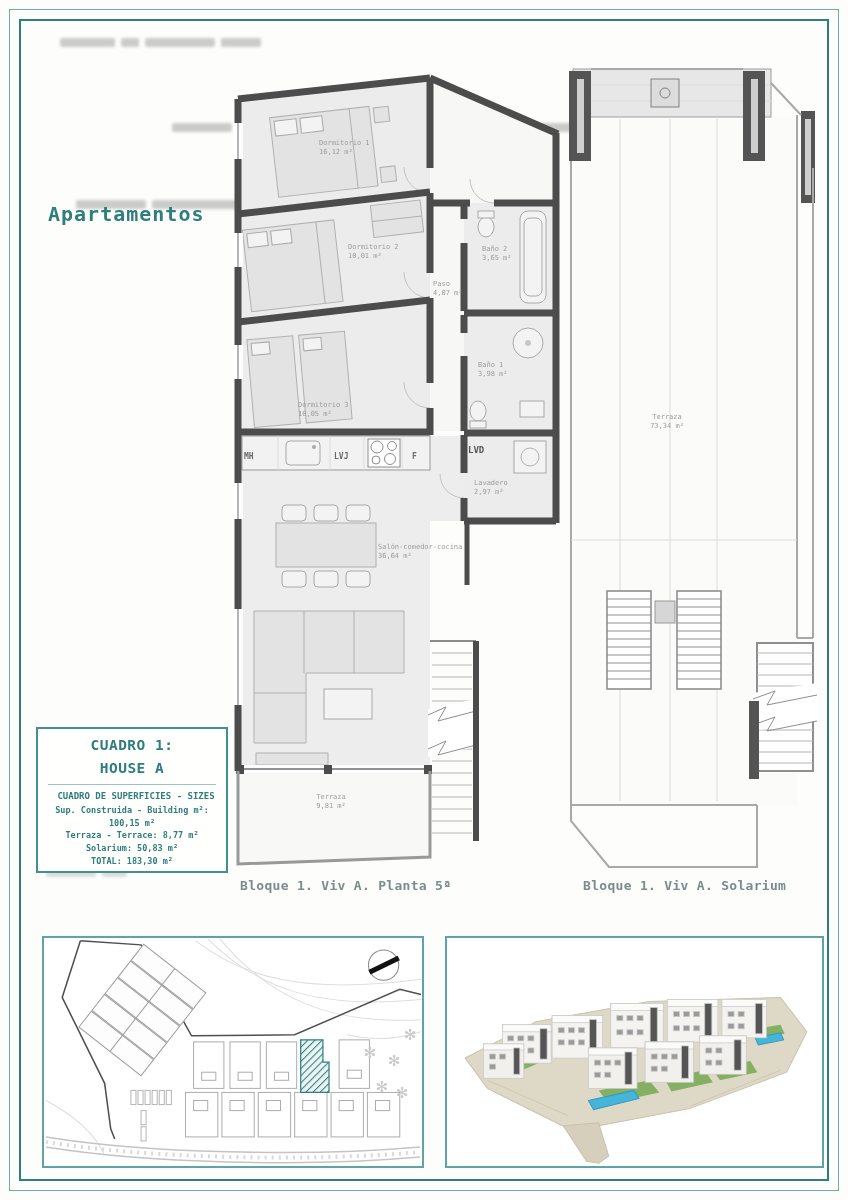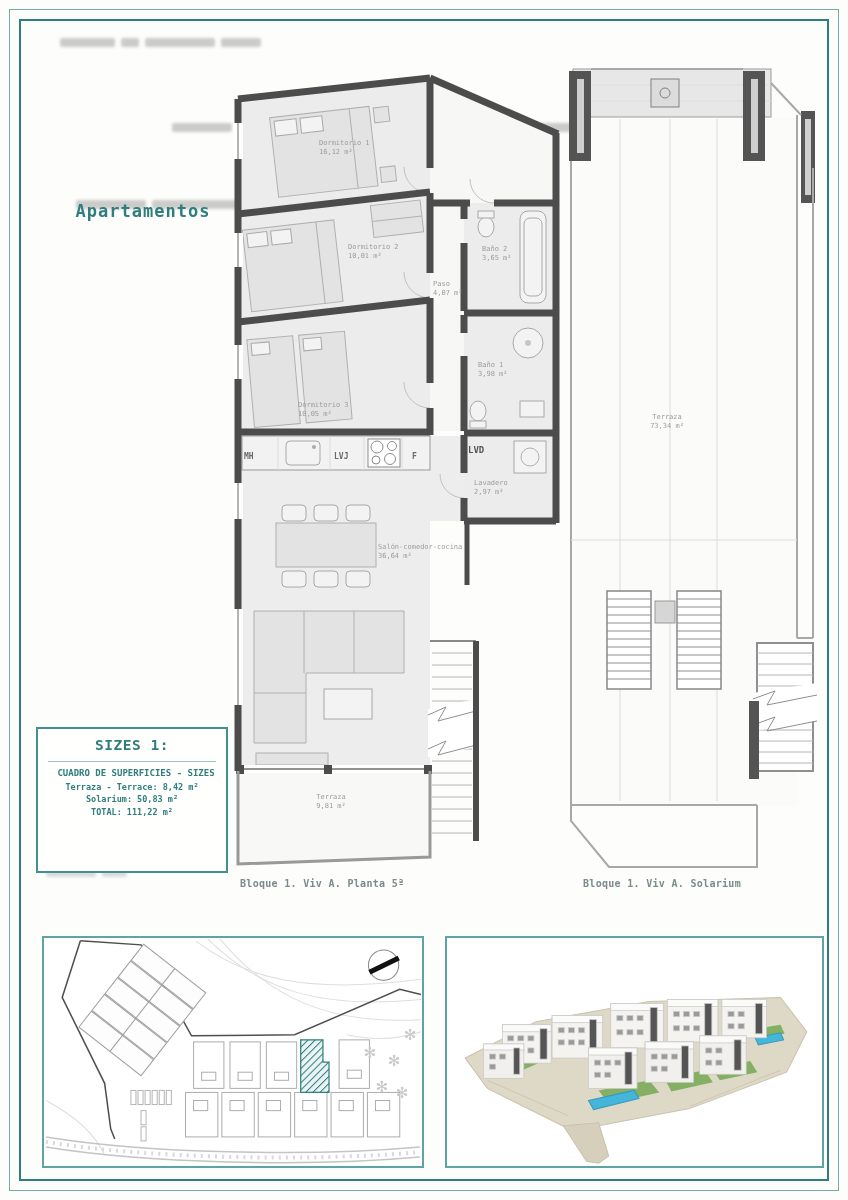--- a/index.html
+++ b/index.html
@@ -1,36 +1,36 @@
 <!DOCTYPE html>
 <html><head>
 <meta charset="utf-8">
 <style>
   html,body{margin:0;padding:0;background:#ffffff;}
   .page{position:relative;width:848px;height:1200px;background:#fdfdfc;overflow:hidden;
         font-family:"DejaVu Sans Mono", monospace;}
   .frame-outer{position:absolute;inset:9px;border:1px solid #73abab;pointer-events:none;}
   .frame-inner{position:absolute;inset:19px;border:2px solid #2f7d7d;pointer-events:none;}
 
-  .title-block{position:absolute;left:48px;top:198px;width:190px;text-align:center;
-    color:#2f7d7d;font-weight:bold;font-size:17px;line-height:1.62;letter-spacing:1px;}
+  .title-block{position:absolute;left:48px;top:198px;width:190px;text-align:left;
+    color:#2f7d7d;font-weight:bold;font-size:20px;line-height:1.62;letter-spacing:1px;}
 
   .smudge{position:absolute;display:flex;gap:6px;filter:blur(1.5px);opacity:.45;}
   .smudge span{background:#8f8f8f;height:9px;display:inline-block;border-radius:2px;}
 
   .plan-svg{position:absolute;}
 
   .info-box{position:absolute;left:36px;top:727px;width:192px;height:146px;
     border:2px solid #43918f;background:#fffffe;color:#2f7d7d;text-align:center;box-sizing:border-box;}
   .info-head{font-weight:bold;font-size:14.5px;line-height:1.6;letter-spacing:.5px;padding-top:5px;}
   .info-div{border-top:1px solid #9cc4c3;margin:4px 10px 5px 10px;}
   .info-table{font-weight:bold;font-size:8.5px;line-height:1.5;letter-spacing:0;}
   .info-table .t{font-size:9px;margin-left:8px;}
 
-  .caption{position:absolute;top:878px;font-size:10px;font-weight:bold;color:#7a8c8c;letter-spacing:.3px;}
+  .caption{position:absolute;top:878px;font-size:13px;font-weight:bold;color:#7a8c8c;letter-spacing:.3px;}
   .caption.left{left:240px;}
   .caption.right{left:572px;padding-left:11px;}
 
   .img-box{position:absolute;top:936px;height:228px;border:2px solid #5fa3a3;background:#ffffff;box-sizing:content-box;}
   .img-box.site{left:42px;width:378px;}
   .img-box.render{left:445px;width:375px;}
   .img-box svg{display:block;width:100%;height:100%;}
 
   svg text.lbl{font-family:"DejaVu Sans Mono",monospace;font-size:7px;fill:#9c9c9c;}
   svg text.klbl{font-family:"DejaVu Sans Mono",monospace;font-size:8px;font-weight:bold;fill:#6a6a6a;}
@@ -308,28 +308,30 @@
       <rect x="184" y="648" width="10" height="78" fill="#545454"></rect>
     </g>
     <g>
       <text class="lbl" x="102" y="366" text-anchor="middle">Terraza</text>
       <text class="lbl" x="102" y="375" text-anchor="middle">73,34 m²</text>
     </g>
   </svg>
 
   <div class="info-box">
     <div class="info-head">
-      <div>SIZES 1:</div>
+      <div>CUADRO 1:</div>
+      <div>HOUSE A</div>
     </div>
     <div class="info-div"></div>
     <div class="info-table">
       <div class="t">CUADRO DE SUPERFICIES  - SIZES</div>
-      <div>Terraza - Terrace: 8,42 m²</div>
+      <div>Sup. Construida - Building m²: 100,15 m²</div>
+      <div>Terraza - Terrace: 8,77 m²</div>
       <div>Solarium: 50,83 m²</div>
-      <div>TOTAL:  111,22 m²</div>
+      <div>TOTAL:  183,30 m²</div>
     </div>
   </div>
 
   <div class="caption left">Bloque 1. Viv A. Planta 5ª</div>
   <div class="caption right">Bloque 1. Viv A. Solarium</div>
 
   <div class="img-box site">
     <svg viewBox="0 0 374 224">
       <defs>
         <pattern id="tealhatch" width="5" height="5" patternUnits="userSpaceOnUse" patternTransform="rotate(45)">

